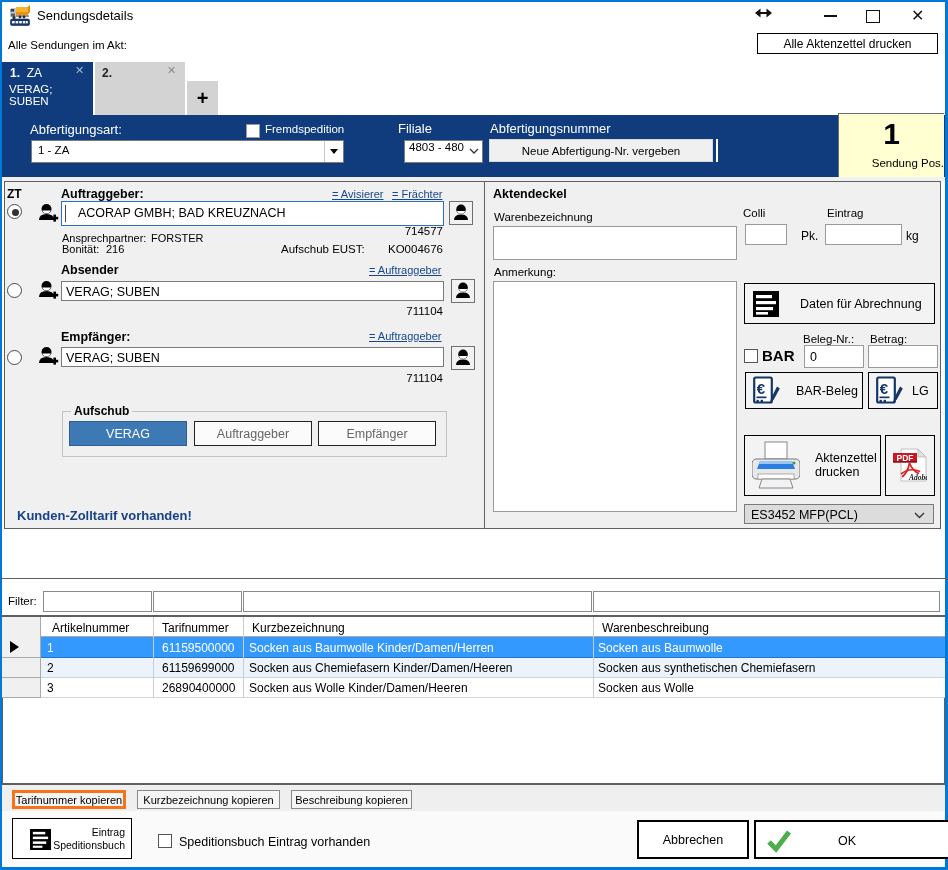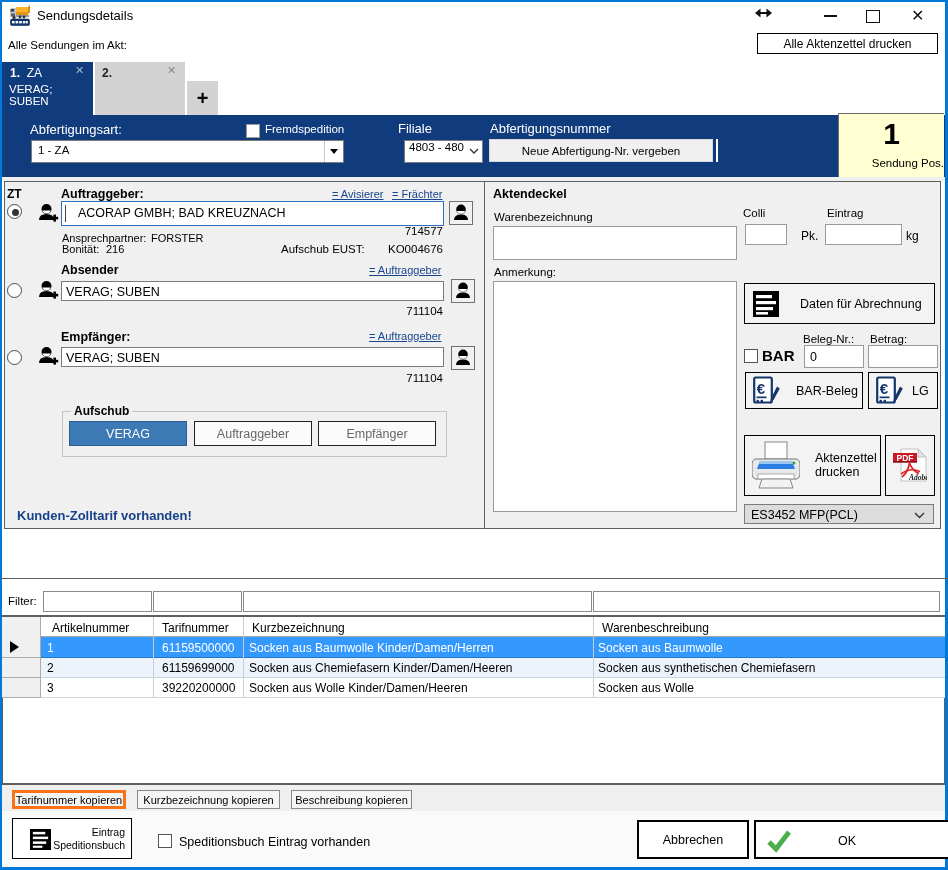--- a/index.html
+++ b/index.html
@@ -301,21 +301,21 @@
 <div class="abs" style="left:2px;top:658px;width:943px;height:20px;background:#edf3fb;border-bottom:1px solid #c8d4e0;box-sizing:border-box"></div>
 <div class="abs" style="left:2px;top:658px;width:39px;height:20px;background:#f0f0f0;border-right:1px solid #aaa;border-bottom:1px solid #aaa;box-sizing:border-box"></div>
 <div class="abs" style="left:47px;top:661px;font-size:12px;color:#000">2</div>
 <div class="abs" style="left:162px;top:661px;font-size:12px;color:#000">61159699000</div>
 <div class="abs" style="left:249px;top:661px;font-size:12px;color:#000">Socken aus Chemiefasern Kinder/Damen/Heeren</div>
 <div class="abs" style="left:598px;top:661px;font-size:12px;color:#000">Socken aus synthetischen Chemiefasern</div>
 
 <div class="abs" style="left:2px;top:678px;width:943px;height:20px;background:#fff;border-bottom:1px solid #d5d5d5;box-sizing:border-box"></div>
 <div class="abs" style="left:2px;top:678px;width:39px;height:20px;background:#f0f0f0;border-right:1px solid #aaa;border-bottom:1px solid #aaa;box-sizing:border-box"></div>
 <div class="abs" style="left:47px;top:681px;font-size:12px;color:#000">3</div>
-<div class="abs" style="left:162px;top:681px;font-size:12px;color:#000">39220200000</div>
+<div class="abs" style="left:162px;top:681px;font-size:12px;color:#000">26890400000</div>
 <div class="abs" style="left:249px;top:681px;font-size:12px;color:#000">Socken aus Wolle Kinder/Damen/Heeren</div>
 <div class="abs" style="left:598px;top:681px;font-size:12px;color:#000">Socken aus Wolle</div>
 
 <div class="abs" style="left:153px;top:637px;width:1px;height:61px;background:#c4cdd8"></div>
 <div class="abs" style="left:243px;top:637px;width:1px;height:61px;background:#c4cdd8"></div>
 <div class="abs" style="left:593px;top:637px;width:1px;height:61px;background:#c4cdd8"></div>
 
 <div class="abs" style="left:2px;top:785px;width:943px;height:26px;background:#efefef"></div>
 <div class="abs" style="left:12px;top:790px;width:114px;height:19px;background:#f5f5f5;border:3px solid #f97316;box-sizing:border-box;display:flex;align-items:center;justify-content:center;font-size:11px">Tarifnummer kopieren</div>
 <div class="abs" style="left:137px;top:790px;width:143px;height:19px;background:#f5f5f5;border:1px solid #888;box-sizing:border-box;display:flex;align-items:center;justify-content:center;font-size:11px">Kurzbezeichnung kopieren</div>

